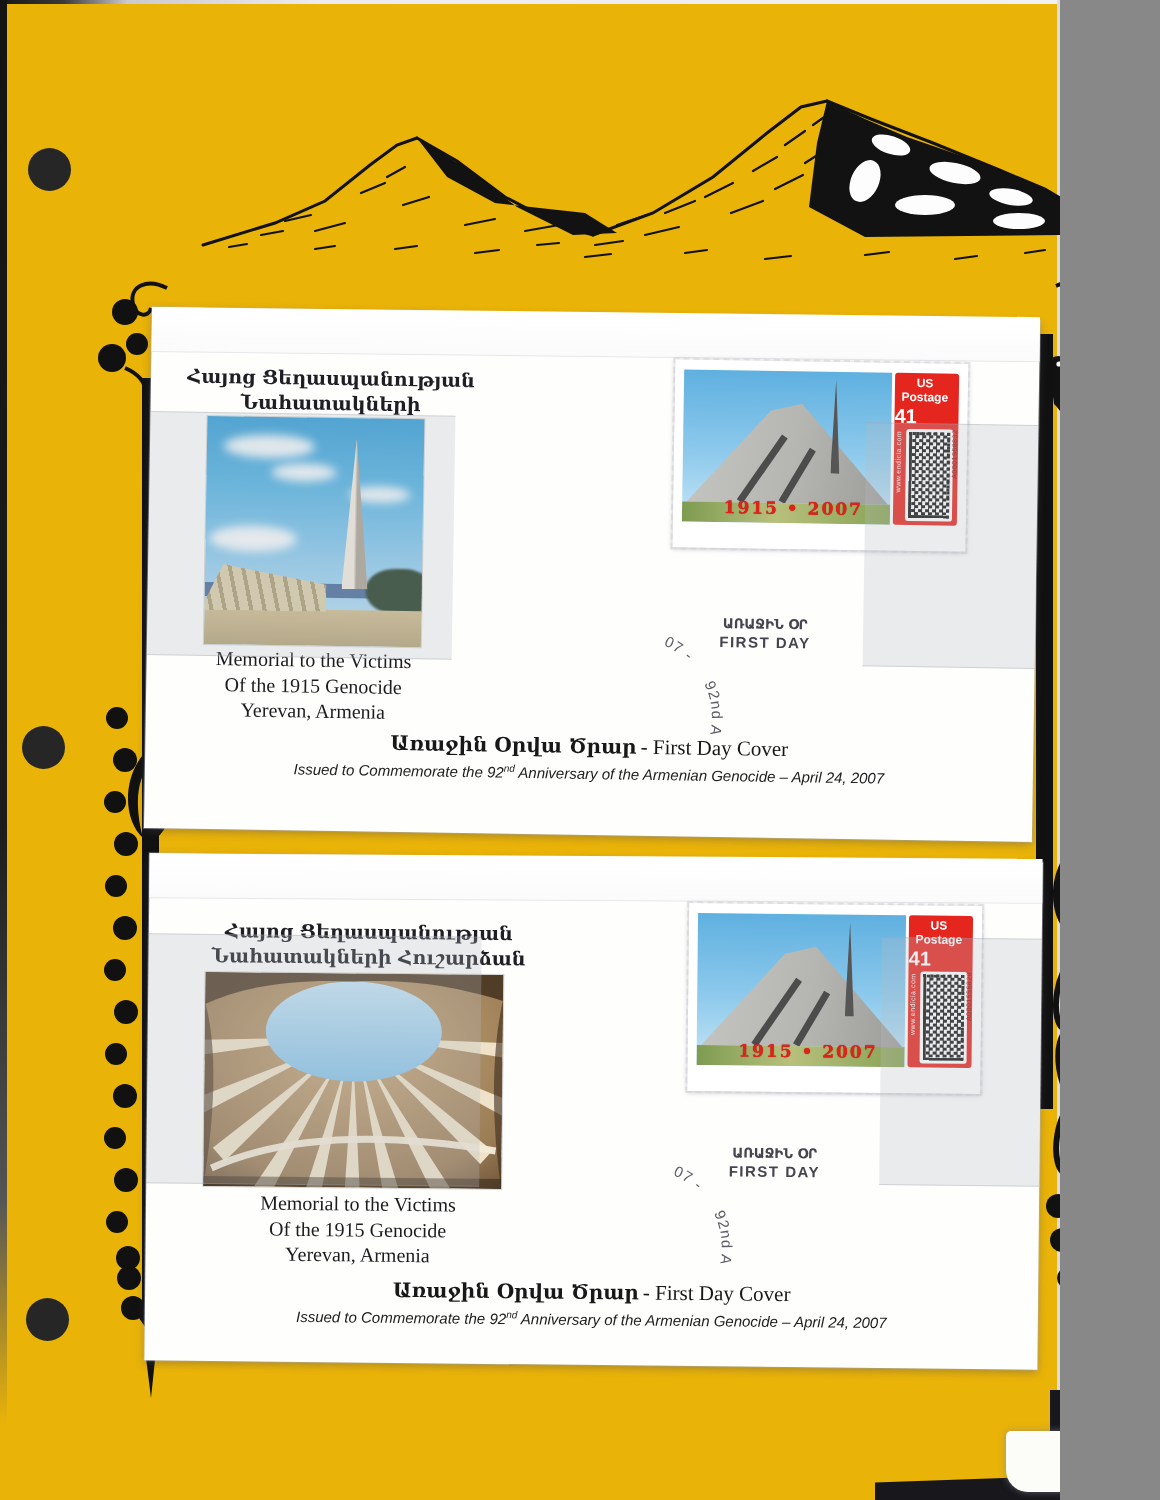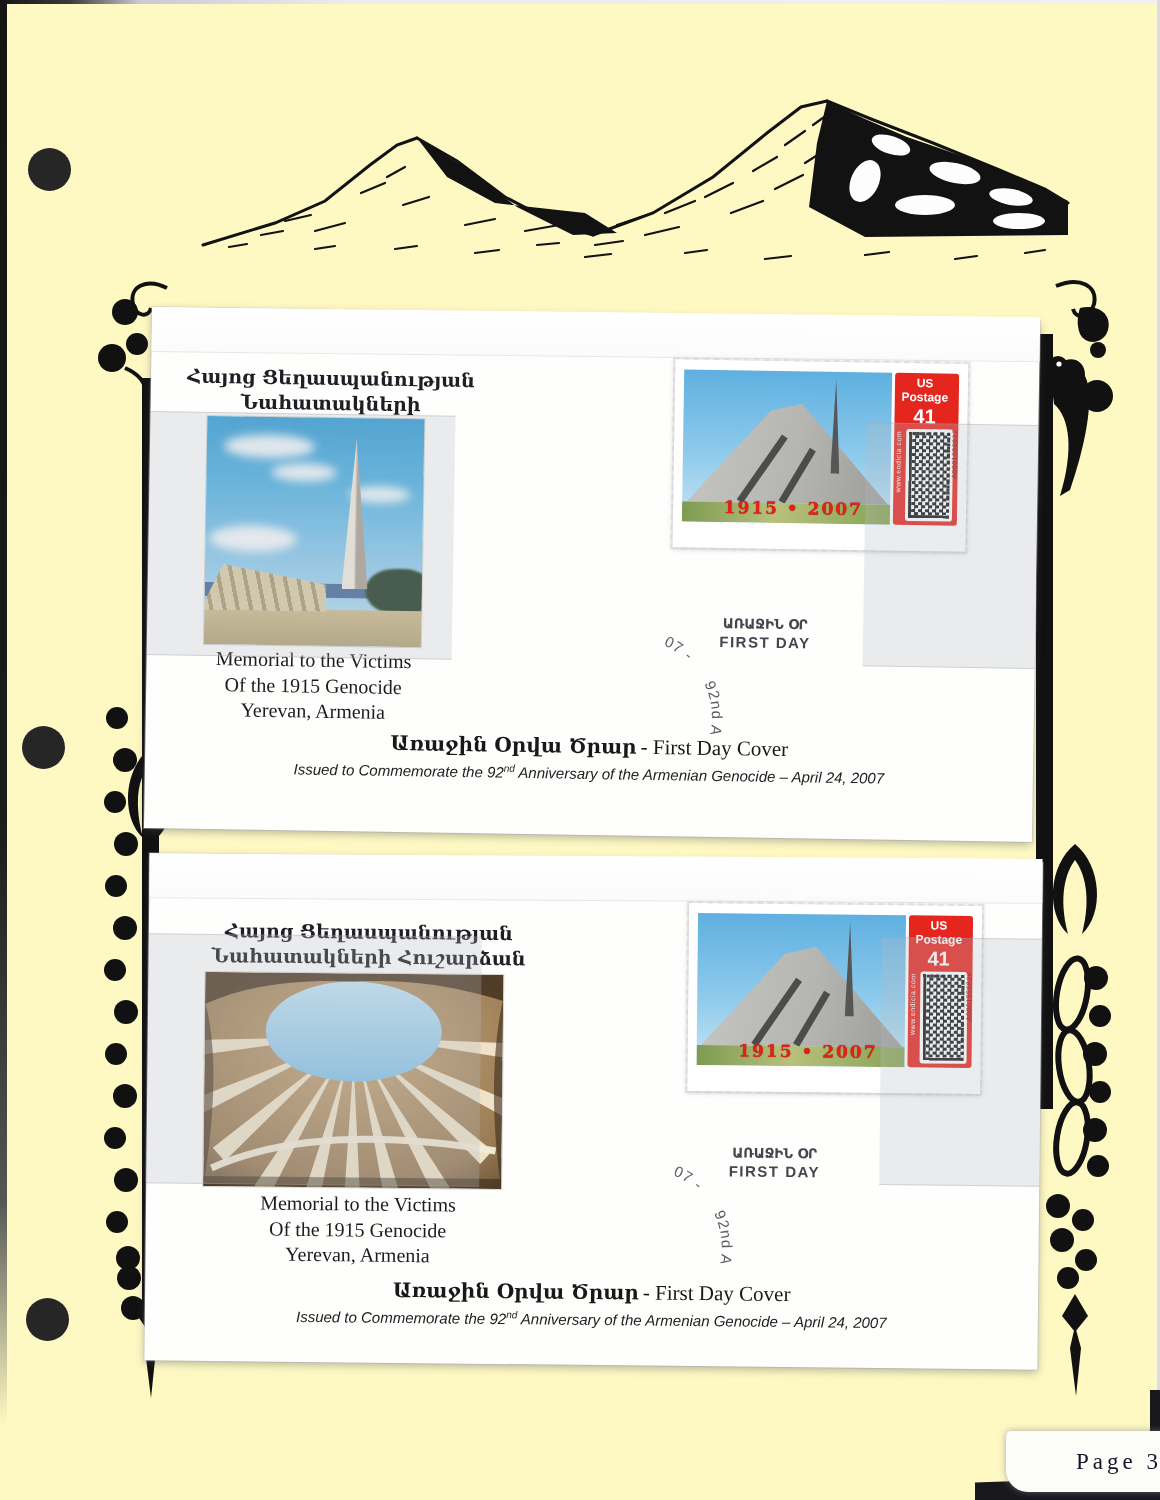--- a/index.html
+++ b/index.html
@@ -1,16 +1,16 @@
 <!DOCTYPE html>
 <html><head>
 <meta charset="utf-8">
 <style>
   html,body{margin:0;padding:0;background:#888;}
-  .page{position:relative;width:1160px;height:1500px;background:#fef9c3;overflow:hidden;
+  .page{position:relative;width:1060px;height:1500px;background:#eab308;overflow:hidden;
         font-family:"Liberation Serif",serif;}
   
   .edge-left{position:absolute;left:0;top:0;width:7px;height:100%;
     background:linear-gradient(180deg,#141414 0%,#1c1c1c 55%,#555 80%,rgba(200,200,205,0) 95%);}
   .edge-top{position:absolute;left:0;top:0;width:100%;height:4px;
     background:linear-gradient(90deg,#161616 0%,#3a3a3a 6%,#c9c9d0 12%,#ececf0 30%,#f1f1f4 100%);}
   .edge-right{position:absolute;right:0;top:0;width:3px;height:100%;background:#dcdce2;}
   .corner-br{position:absolute;right:0;bottom:0;width:185px;height:24px;background:#17171c;
     transform:skewY(-2deg);transform-origin:right bottom;}
   .corner-br2{position:absolute;right:0;bottom:0;width:10px;height:110px;background:#17171c;}
@@ -69,21 +69,21 @@
   .sp-spire{position:absolute;left:71%;top:5%;width:9px;height:62%;background:#565656;
     clip-path:polygon(50% 0,100% 100%,0 100%);}
   .sp-grass{position:absolute;left:0;right:0;bottom:0;height:13%;
     background:linear-gradient(90deg,#7d9b51 0%,#b8c07c 45%,#87a355 100%);}
   .sp-years{position:absolute;bottom:3%;left:20%;font-family:"DejaVu Serif",serif;font-weight:bold;
     font-size:17px;letter-spacing:2px;color:#df231b;text-shadow:0 0 1px #9e120c;}
   .stamp-red{position:relative;width:64px;height:152px;margin-left:3px;color:#fff;}
   .stamp-red .bg{position:absolute;inset:0;border-radius:3px;}
   .sr-us{position:absolute;top:4px;left:0;right:4px;text-align:center;
     font-family:"Liberation Sans",sans-serif;font-weight:bold;font-size:12px;line-height:1.15;}
-  .sr-value{position:absolute;top:32px;left:0;right:4px;text-align:center;
+  .sr-value{position:absolute;top:32px;left:0;right:4px;text-align:left;
     font-family:"Liberation Sans",sans-serif;font-weight:bold;font-size:20px;}
   .sr-barcode-box{position:absolute;top:56px;left:12px;width:41px;height:86px;background:#fff;
     border-radius:3px;padding:3px;}
   .sr-barcode{width:100%;height:100%;
     background:repeating-conic-gradient(#151515 0% 25%,#ffffff 0% 50%);background-size:7px 7px;
     border-left:3px solid #151515;border-bottom:3px solid #151515;
     border-top:3px dotted #151515;border-right:3px dotted #151515;box-sizing:border-box;}
   .sr-web{position:absolute;left:1px;top:58px;writing-mode:vertical-rl;transform:rotate(180deg);
     font-family:"Liberation Sans",sans-serif;font-size:7px;letter-spacing:.5px;color:#fff;opacity:.95;}
   .sr-serial{position:absolute;right:0px;top:56px;writing-mode:vertical-rl;transform:rotate(180deg);

